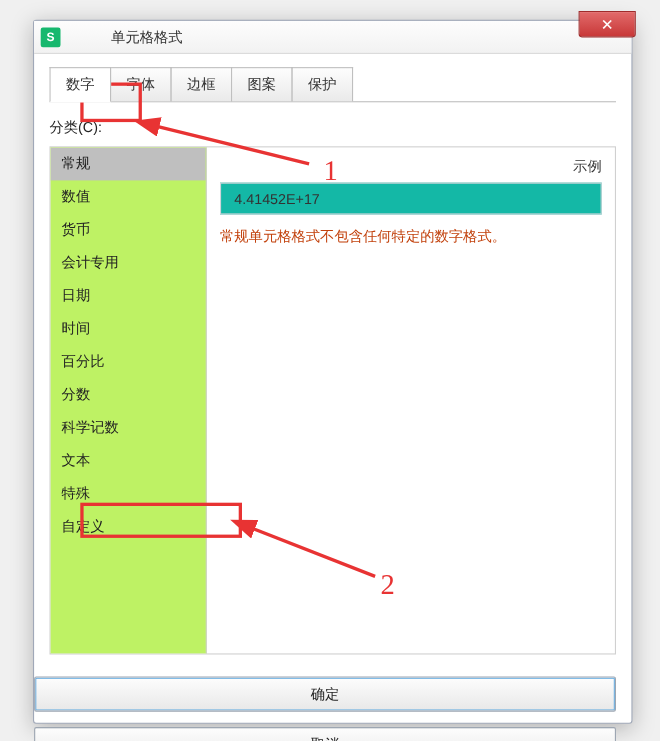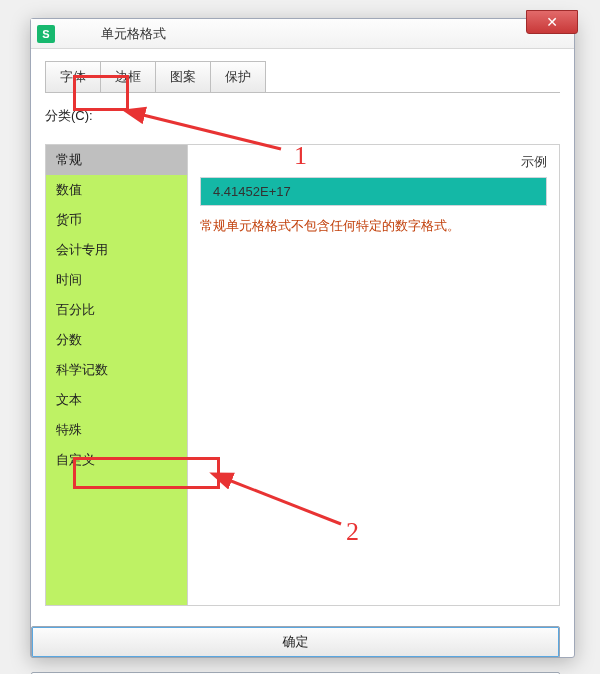--- a/index.html
+++ b/index.html
@@ -88,21 +88,21 @@
     .tab-hl {
       position: absolute;
       border: 3px solid #e83333;
       pointer-events: none;
     }
     .hl-tab1 {
       left: 42px; top: 56px; width: 56px; height: 36px;
     }
     .cat-label {
       margin-top: 14px;
-      margin-bottom: 19px;
+      margin-bottom: 8px;
       color: #222;
     }
     .main-area {
       display: flex;
       height: 462px;
       border: 1px solid #d0d0d0;
       margin-top: 2px;
     }
     .cat-list {
       width: 142px;
@@ -182,34 +182,36 @@
   <div class="titlebar">
     <div class="app-icon">S</div>
     <div class="title-text">单元格格式</div>
     <div class="close-btn">
       <span>✕</span>
     </div>
   </div>
 
   <div class="content">
     <div class="tabs">
+      <div class="tab active">数字</div>
       <div class="tab">字体</div>
       <div class="tab">边框</div>
       <div class="tab">图案</div>
       <div class="tab">保护</div>
     </div>
 
     <div class="cat-label">分类(C):</div>
 
     <div class="main-area">
       <div class="cat-list">
         <div class="cat-item selected">常规</div>
         <div class="cat-item">数值</div>
         <div class="cat-item">货币</div>
         <div class="cat-item">会计专用</div>
+        <div class="cat-item">日期</div>
         <div class="cat-item">时间</div>
         <div class="cat-item">百分比</div>
         <div class="cat-item">分数</div>
         <div class="cat-item">科学记数</div>
         <div class="cat-item">文本</div>
         <div class="cat-item">特殊</div>
         <div class="cat-item">自定义</div>
       </div>
       <div class="right-pane">
         <div class="example-label">示例</div>

